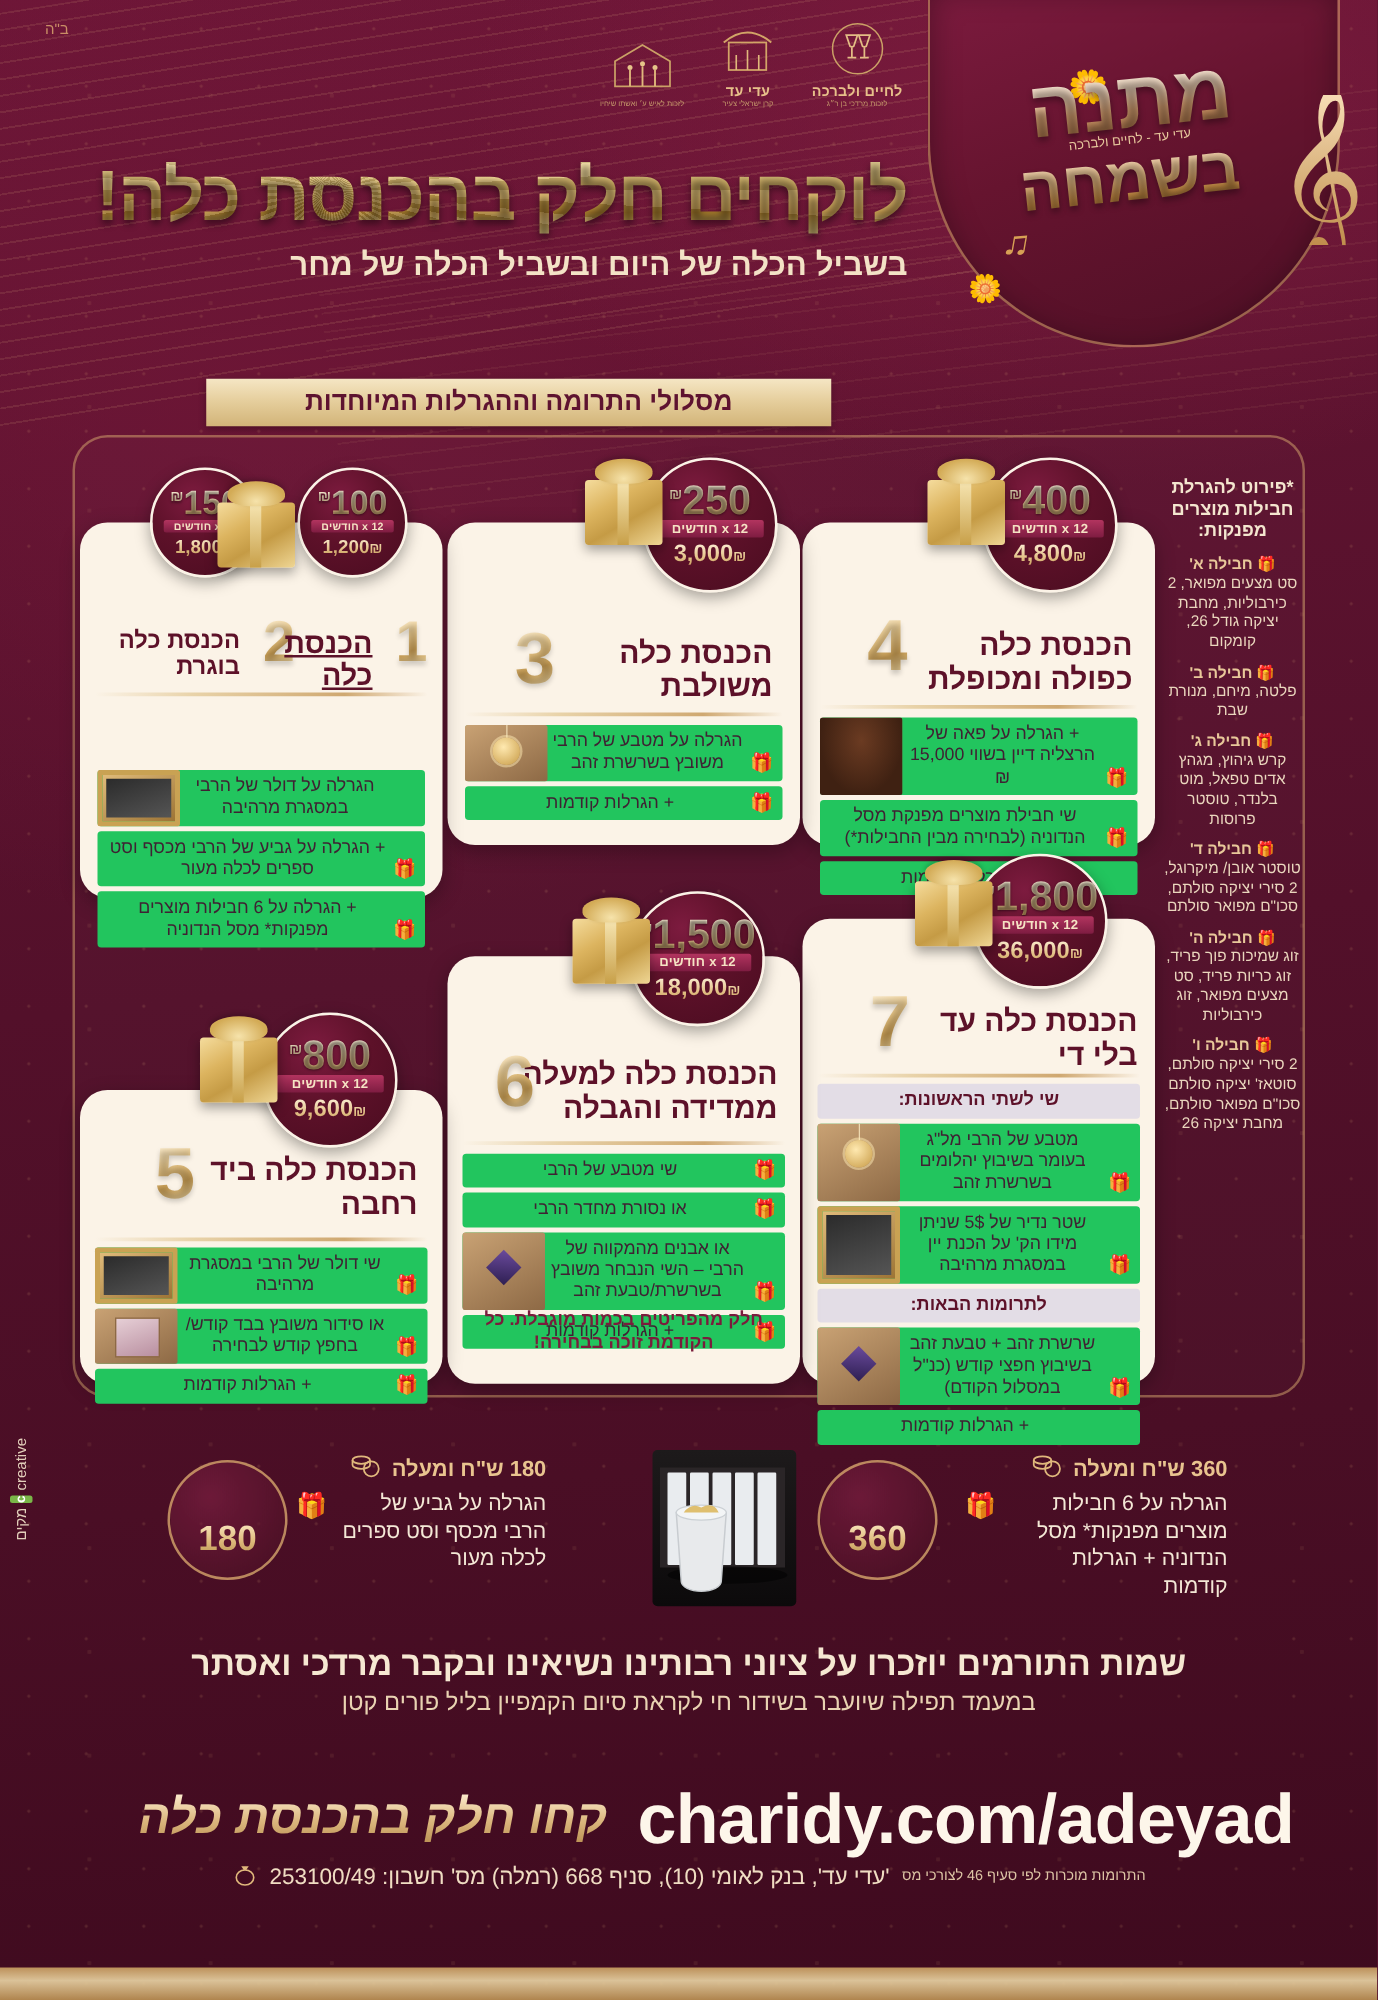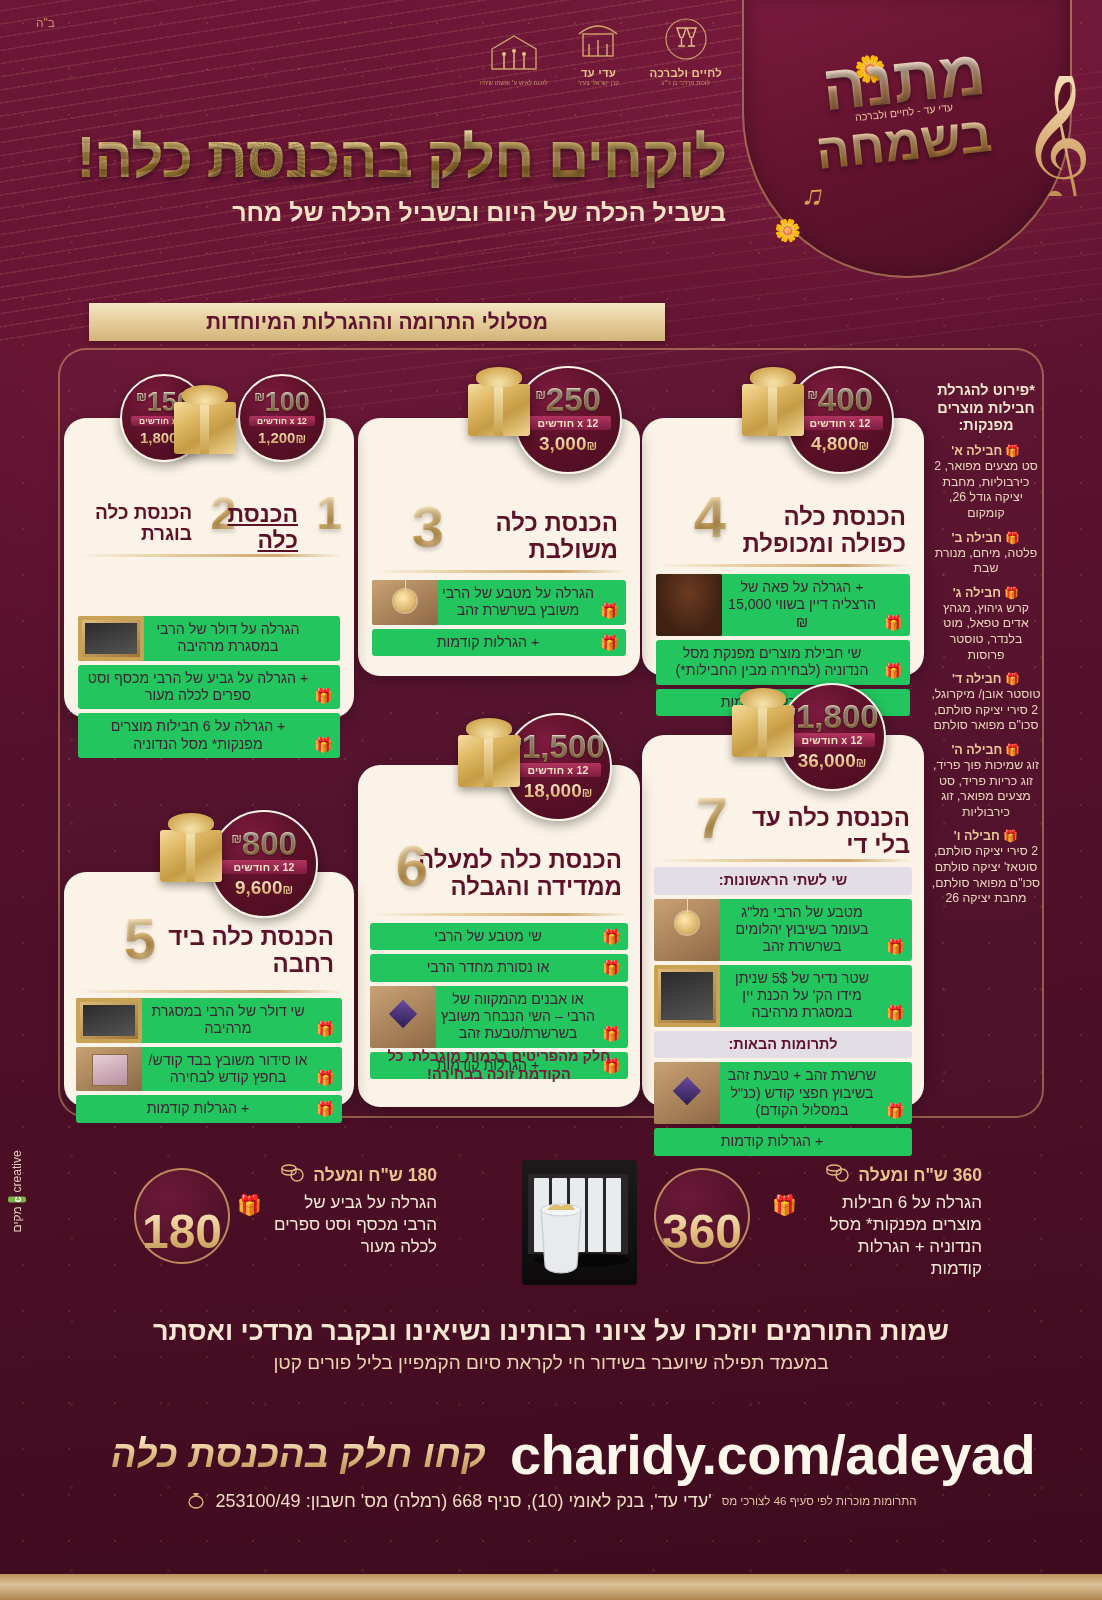--- a/index.html
+++ b/index.html
@@ -86,21 +86,21 @@
     background:
       repeating-conic-gradient(from 0deg at 30% 40%, rgba(255,255,255,.16) 0 3deg, rgba(0,0,0,.13) 3deg 6deg),
       linear-gradient(180deg,#ffe9a8 0%,#e9c066 40%,#c08f33 70%,#e6cd86 100%);
     -webkit-background-clip:text;background-clip:text;color:transparent;
     text-shadow:0 3px 6px rgba(0,0,0,.45);
   }
   .headline h2{font-size:25px;font-weight:bold;color:#f3e2c6;margin-top:10px;}
 
   
   .banner{
-    position:absolute;top:303px;right:437px;width:576px;height:38px;
+    position:absolute;top:303px;right:437px;width:500px;height:38px;
     background:linear-gradient(180deg,#f5e6c4 0%,#e6cf9e 45%,#d2b478 100%);
     display:flex;align-items:center;justify-content:center;
     box-shadow:0 2px 6px rgba(0,0,0,.3);
   }
   .banner span{font-size:21px;font-weight:bold;color:#5e1330;}
 
   
   .panel{
     position:absolute;top:348px;right:58px;width:986px;height:770px;
     border:2px solid rgba(216,170,110,.5);border-radius:28px;
@@ -236,21 +236,21 @@
   .tier{position:absolute;color:#f2e2ca;}
   .tier .thead{font-size:17.5px;font-weight:bold;color:#e9c48f;display:flex;align-items:center;gap:9px;justify-content:flex-start;}
   .tier .tbody{font-size:17px;line-height:1.3;color:#f4e8d6;margin-top:4px;}
   .coinmed{
     width:96px;height:96px;border-radius:50%;
     border:2px solid rgba(222,176,112,.75);
     background:radial-gradient(circle at 35% 30%, rgba(150,40,80,.45), rgba(70,14,34,.9));
     display:flex;align-items:center;justify-content:center;position:absolute;
   }
   .coinmed span{
-    font-size:48px;font-weight:bold;
+    font-size:28px;font-weight:bold;
     background:linear-gradient(180deg,#fff0cf,#dfbb7c 55%,#b68f4d);
     -webkit-background-clip:text;background-clip:text;color:transparent;margin-top:30px;
   }
   .prodshot{position:absolute;border-radius:4px;}
 
   
   .ftitle{
     position:absolute;top:1316px;right:0;width:1102px;text-align:center;
     font-size:27px;font-weight:bold;color:#f6e8d2;
   }

